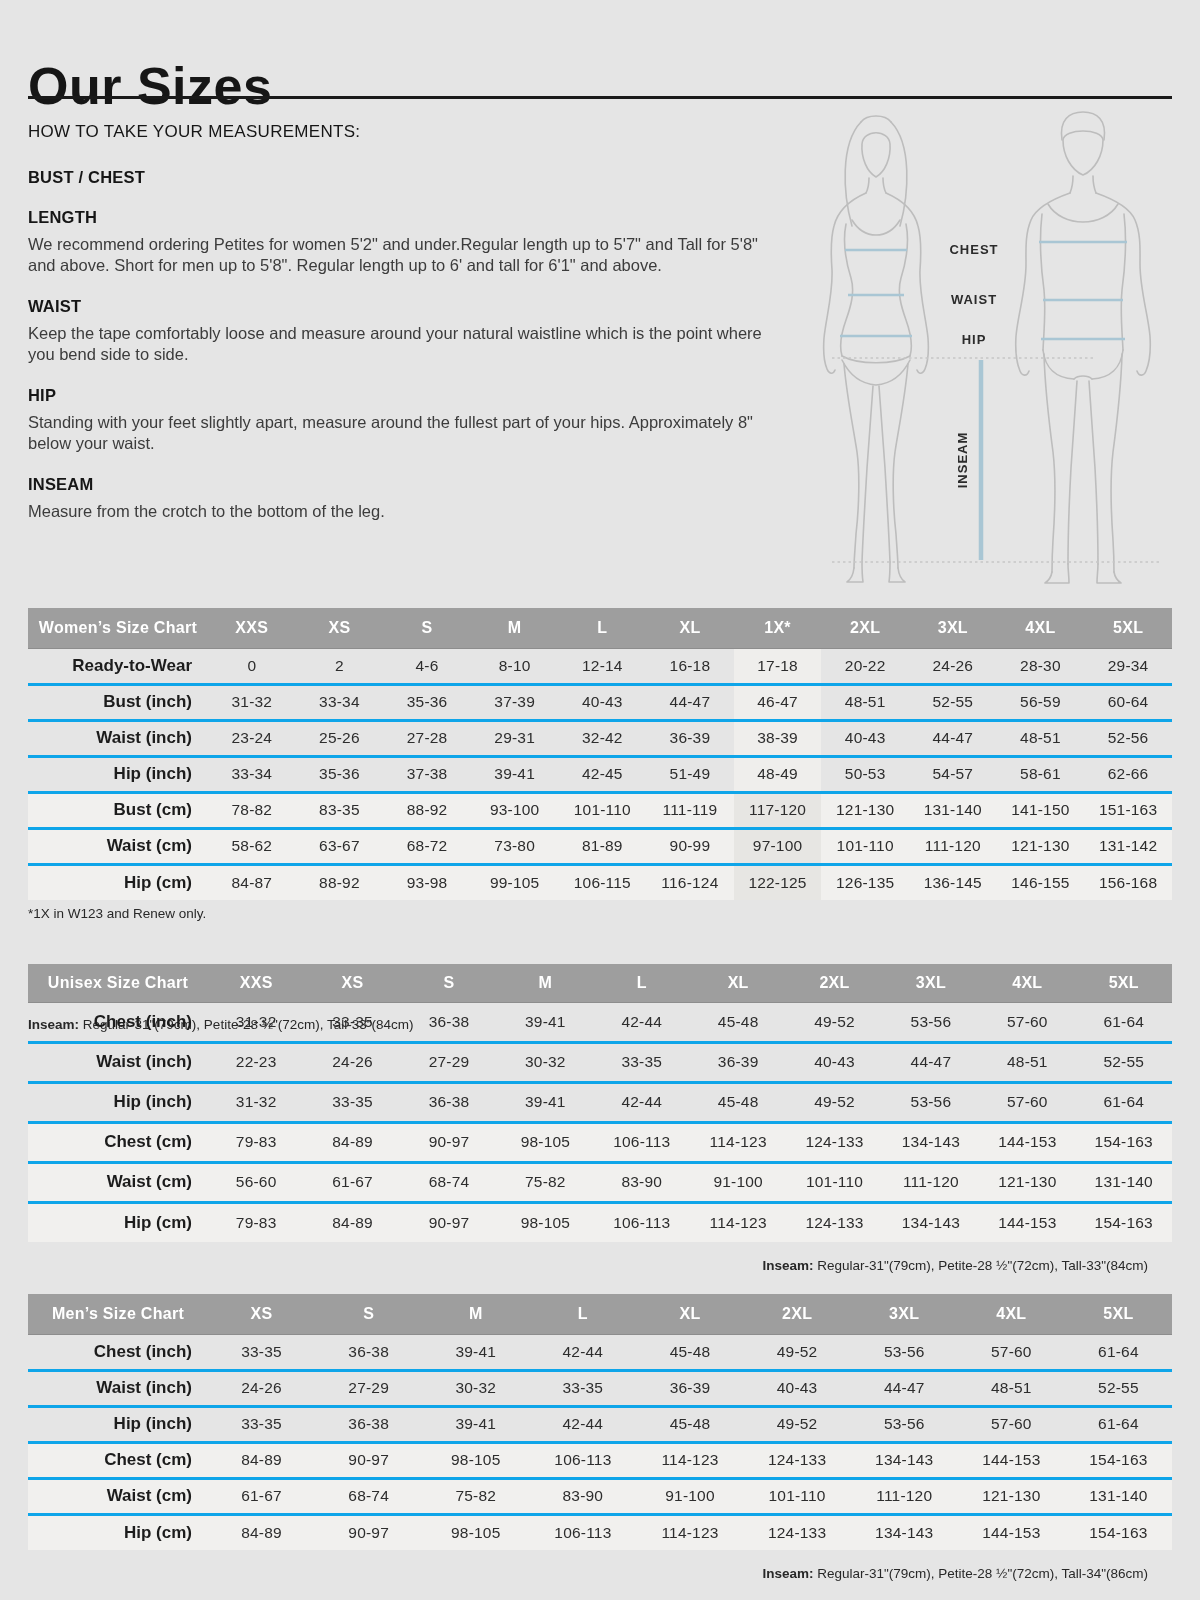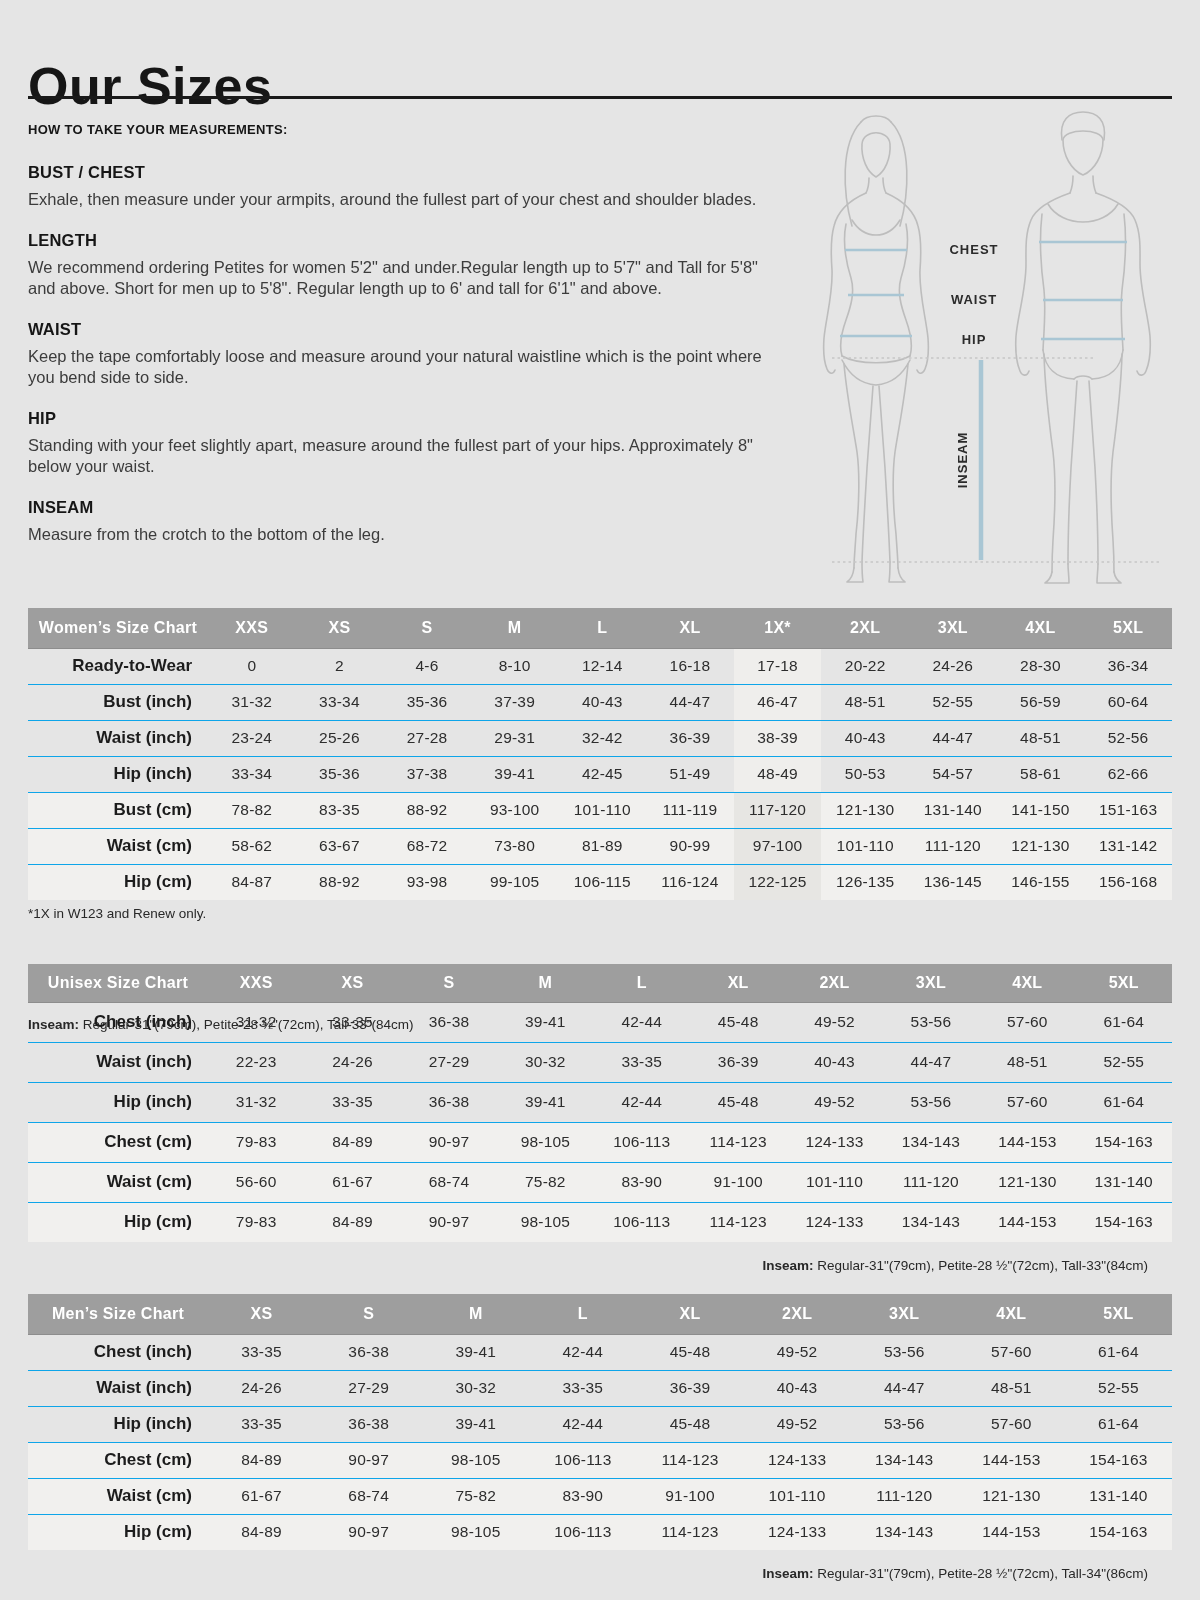--- a/index.html
+++ b/index.html
@@ -3,40 +3,40 @@
 <meta charset="utf-8">
 <style>
   html,body { margin:0; padding:0; background:#ffffff; }
   body { width:1200px; height:1600px; font-family:"Liberation Sans", sans-serif; color:#222; }
   .page { position:relative; width:1200px; height:1600px; overflow:hidden; background:#e5e5e5; }
 
   .title { position:absolute; left:28px; top:22px; font-size:52px; line-height:1.15; font-weight:800; color:#161616; letter-spacing:0.5px; }
   .rule  { position:absolute; left:28px; top:96px; width:1144px; height:3px; background:#1a1a1a; }
 
   .howto { position:absolute; left:28px; top:122px; width:742px; }
-  .howto h2 { font-size:13px; font-weight:700; margin:0 0 26px 0; color:#161616; letter-spacing:0.3px; }
+  .howto h2 { font-size:17px; font-weight:400; margin:0 0 26px 0; color:#161616; letter-spacing:0.3px; }
   .howto h3 { font-size:16.5px; font-weight:800; margin:21px 0 7px 0; color:#161616; letter-spacing:0.2px; }
   .howto p  { font-size:16.5px; line-height:21px; margin:0; color:#3c3c3c; }
 
   .figures { position:absolute; left:788px; top:108px; width:380px; height:480px; }
   .fig path { fill:none; stroke:#bdbdbd; stroke-width:1.6; stroke-linecap:round; stroke-linejoin:round; }
   .mline { stroke:#a9c6d4; stroke-width:2.6; }
   .inseam-line { stroke:#a9c6d4; stroke-width:4.5; }
   .dotline { stroke:#c6c6c6; stroke-width:1.3; stroke-dasharray:2.5,3; }
   .diag-label { font-family:"Liberation Sans", sans-serif; font-size:13px; font-weight:700; fill:#2b2b2b; letter-spacing:1px; }
 
   .sizetable { position:absolute; left:28px; width:1144px; }
   #womens { top:608px; } #unisex { top:964px; } #mens { top:1294px; }
   table { width:100%; border-collapse:collapse; table-layout:fixed; }
   th,td { text-align:center; vertical-align:middle; padding:0; }
   thead th { background:#9e9e9e; color:#ffffff; font-size:16px; font-weight:700; letter-spacing:0.3px; border-bottom:1px solid #8d8d8d; }
   thead th.lbl { width:180px; }
   .t-std thead tr { height:40px;border-radius:6px; } .t-uni thead tr { height:38px; }
   .t-std tbody tr { height:36px; } .t-uni tbody tr { height:40px; }
-  tbody tr { border-bottom:1px solid #0ea5e9; }
+  tbody tr { border-bottom:3px solid #0ea5e9; }
   tbody tr:last-child { border-bottom:none; }
   tbody th.rlabel { text-align:right; padding-right:16px; font-size:17px; font-weight:700; color:#1c1c1c; }
   tbody td { font-size:15.5px; color:#2d2d2d; letter-spacing:0.2px; }
   tr.shaded th, tr.shaded td { background:#f1f0ee; }
   td.hl { background:#efeeec; }
   tr.shaded td.hl { background:#e7e6e3; }
 
   .note-row { position:absolute; font-size:13.5px; color:#282828; }
   .note-row b { font-weight:700; }
   #w-notes { left:28px; top:906px; width:1144px; display:flex; justify-content:flex-end; align-items:baseline; gap:96px; padding-right:26px; box-sizing:border-box;flex-direction:column; }
@@ -48,21 +48,20 @@
 
 <div class="page">
 
   <h1 class="title">Our Sizes</h1>
   <div class="rule"></div>
 
   <div class="howto">
     <h2>HOW TO TAKE YOUR MEASUREMENTS:</h2>
 
     <h3>BUST / CHEST</h3>
-    <p>Exhale, then measure under your armpits, around the fullest part of your chest and shoulder blades.</p>
 
     <h3>LENGTH</h3>
     <p>We recommend ordering Petites for women 5'2" and under.Regular length up to 5'7" and Tall for 5'8" and above. Short for men up to 5'8". Regular length up to 6' and tall for 6'1" and above.</p>
 
     <h3>WAIST</h3>
     <p>Keep the tape comfortably loose and measure around your natural waistline which is the point where you bend side to side.</p>
 
     <h3>HIP</h3>
     <p>Standing with your feet slightly apart, measure around the fullest part of your hips. Approximately 8" below your waist.</p>
 
@@ -159,21 +158,21 @@
             <td>0</td>
             <td>2</td>
             <td>4-6</td>
             <td>8-10</td>
             <td>12-14</td>
             <td>16-18</td>
             <td class="hl">17-18</td>
             <td>20-22</td>
             <td>24-26</td>
             <td>28-30</td>
-            <td>36-34</td>
+            <td>29-34</td>
           </tr>
           <tr>
             <th class="rlabel">Bust (inch)</th>
             <td>31-32</td>
             <td>33-34</td>
             <td>35-36</td>
             <td>37-39</td>
             <td>40-43</td>
             <td>44-47</td>
             <td class="hl">46-47</td>

